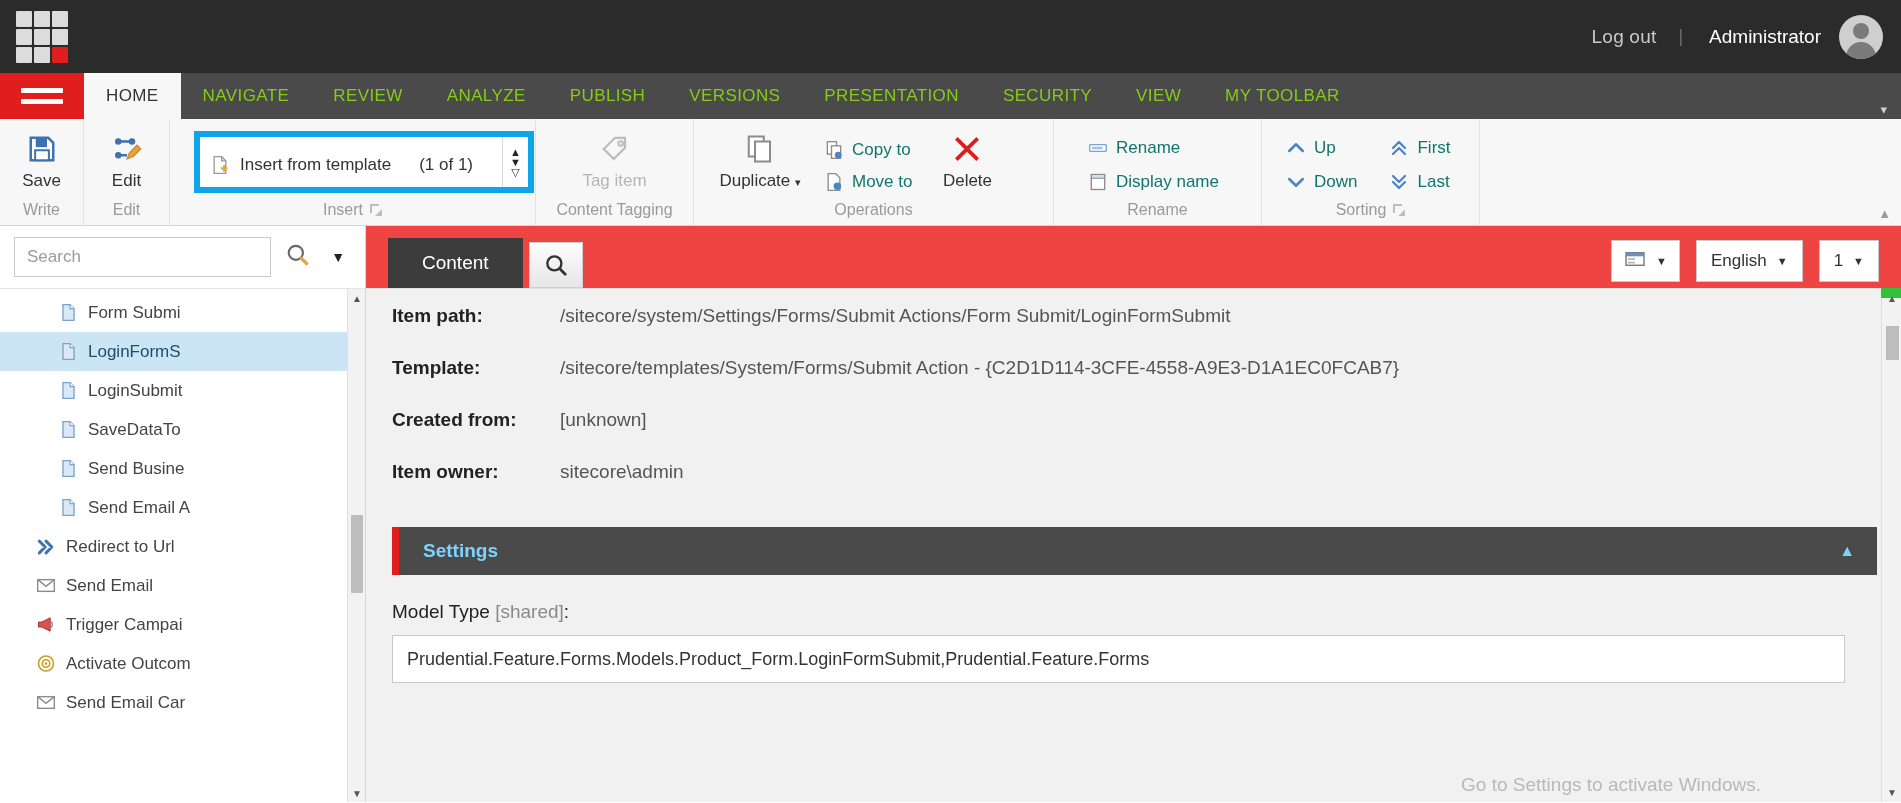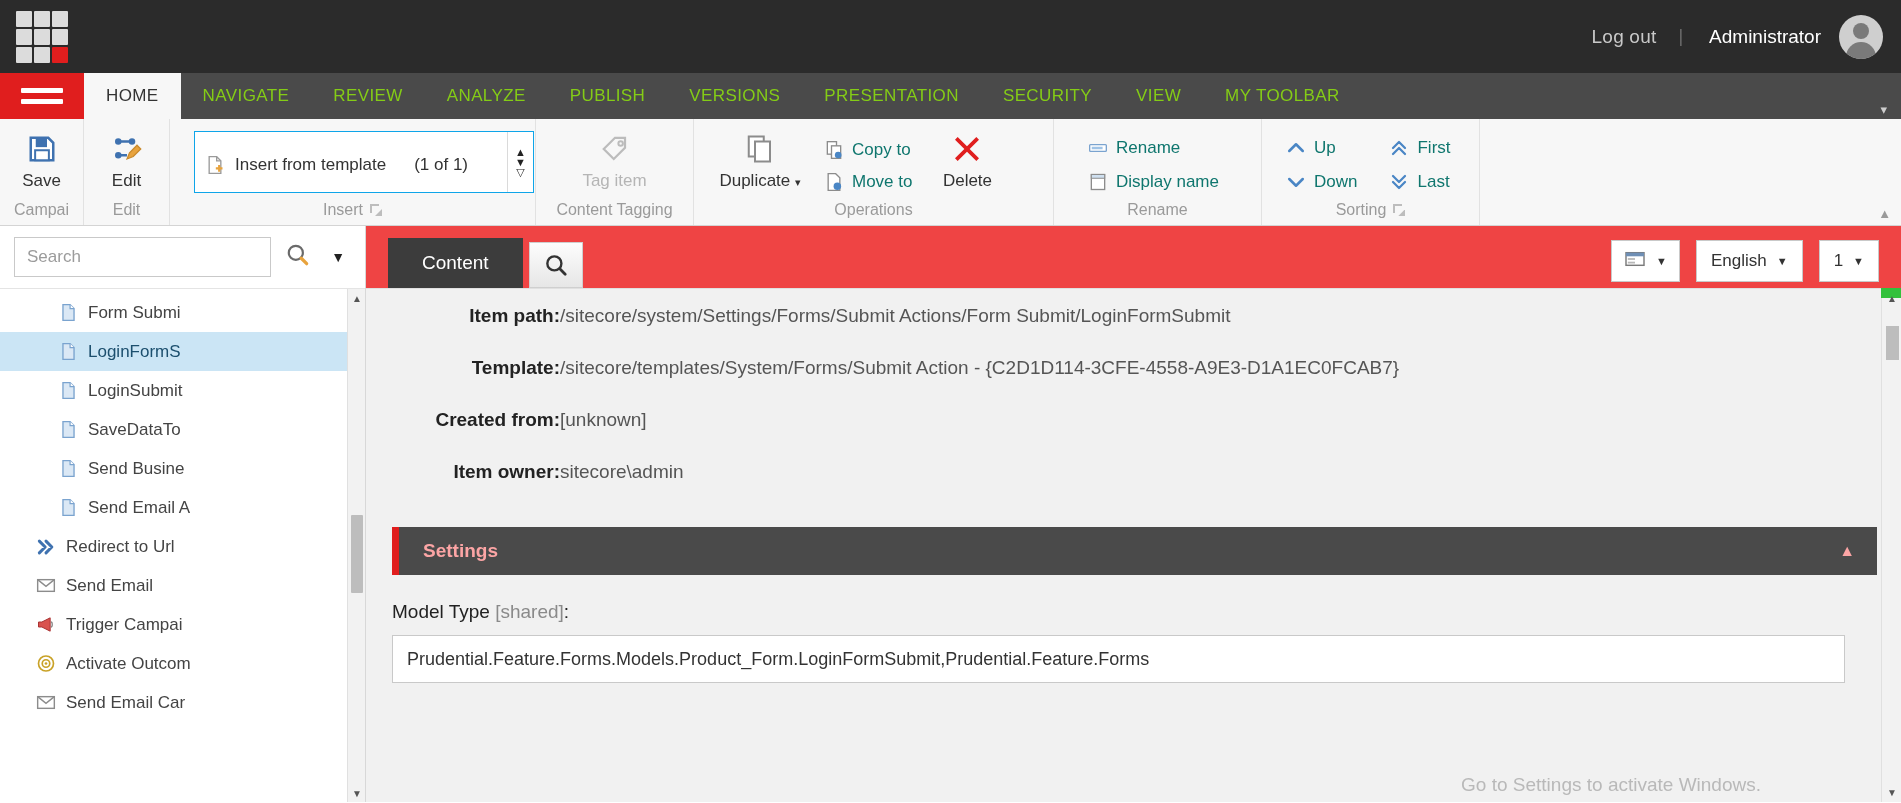--- a/index.html
+++ b/index.html
@@ -109,21 +109,21 @@
     display: flex; align-items: center; gap: 8px;
     padding: 3px 8px; cursor: pointer; font-size: 17px; color: #0f766e;
     white-space: nowrap;
   }
 
   .iconbox { width: 32px; height: 32px; display: flex; align-items: center; justify-content: center; }
   .iconbox.sm { width: 20px; height: 20px; }
 
   
   .insert-ctl {
-    border: 1px solid #0ea5e9; background: #fff; height: 62px;
+    border: 6px solid #0ea5e9; background: #fff; height: 62px;
     display: flex; align-items: stretch; min-width: 340px; margin-top: 2px;
   }
   .insert-row {
     display: flex; align-items: center; gap: 10px;
     padding: 6px 10px 0 10px; flex: 1;
   }
   .insert-row .txt { font-size: 17px; color: #333; }
   .insert-row .count { font-size: 17px; color: #333; margin-left: 18px; }
   .spinner {
     width: 26px; border-left: 1px solid #dadada;
@@ -206,26 +206,26 @@
     height: 42px; border: 1px solid #c9c9c9; background: #fff;
     display: flex; align-items: center; gap: 10px;
     padding: 0 14px; font-size: 17px; color: #333; cursor: pointer;
   }
   .pill .caret { font-size: 11px; }
 
   .fields {
     flex: 1; background: #f1f1f1; overflow: hidden; position: relative;
     border-top: 1px solid #e0e0e0;
   }
-  .field-row { display: flex; align-items: baseline; padding: 0 0 0 26px; height: 52px; text-align: right; }
+  .field-row { display: flex; align-items: baseline; padding: 0 0 0 26px; height: 52px; }
   .field-row .fl { width: 168px; font-size: 19px; color: #222; font-weight: 600; }
   .field-row .fv { font-size: 19px; color: #555; }
 
   .section-header {
-    background: #4a4a4a; color: #fca5a5; height: 48px;
+    background: #4a4a4a; color: #7dd3fc; height: 48px;
     display: flex; align-items: center; justify-content: space-between;
     padding: 0 22px 0 24px; margin: 14px 24px 0 26px;
     border-left: 7px solid #e01e1e; position: relative;
     font-size: 19px; font-weight: 600;
   }
   .section-header .chev { font-size: 16px; cursor: pointer; }
 
   .field-block { padding: 26px 26px 0 26px; }
   .field-block .flabel { font-size: 19px; color: #222; margin-bottom: 12px; }
   .field-block .flabel .shared { color: #8a8a8a; font-weight: normal; }
@@ -312,21 +312,21 @@
         <span class="iconbox">
           <svg width="30" height="30" viewBox="0 0 24 24">
             <path d="M3 3h14l4 4v14H3V3z" fill="#fff" stroke="#3f72b0" stroke-width="2"></path>
             <rect x="7" y="3.5" width="9" height="7" fill="#3f72b0"></rect>
             <rect x="6.5" y="13" width="11" height="8" fill="#fff" stroke="#3f72b0" stroke-width="1.6"></rect>
           </svg>
         </span>
         <span class="lbl">Save</span>
       </div>
     </div>
-    <div class="rgroup-label">Campai</div>
+    <div class="rgroup-label">Write</div>
   </div>
 
   <div class="rgroup" style="width:86px;">
     <div class="rgroup-body" style="justify-content:center;">
       <div class="bigbtn">
         <span class="iconbox">
           <svg width="30" height="30" viewBox="0 0 24 24">
             <circle cx="5" cy="6" r="2.6" fill="#3f72b0"></circle>
             <circle cx="5" cy="17" r="2.6" fill="#3f72b0"></circle>
             <circle cx="16" cy="6" r="2.6" fill="#3f72b0"></circle>

